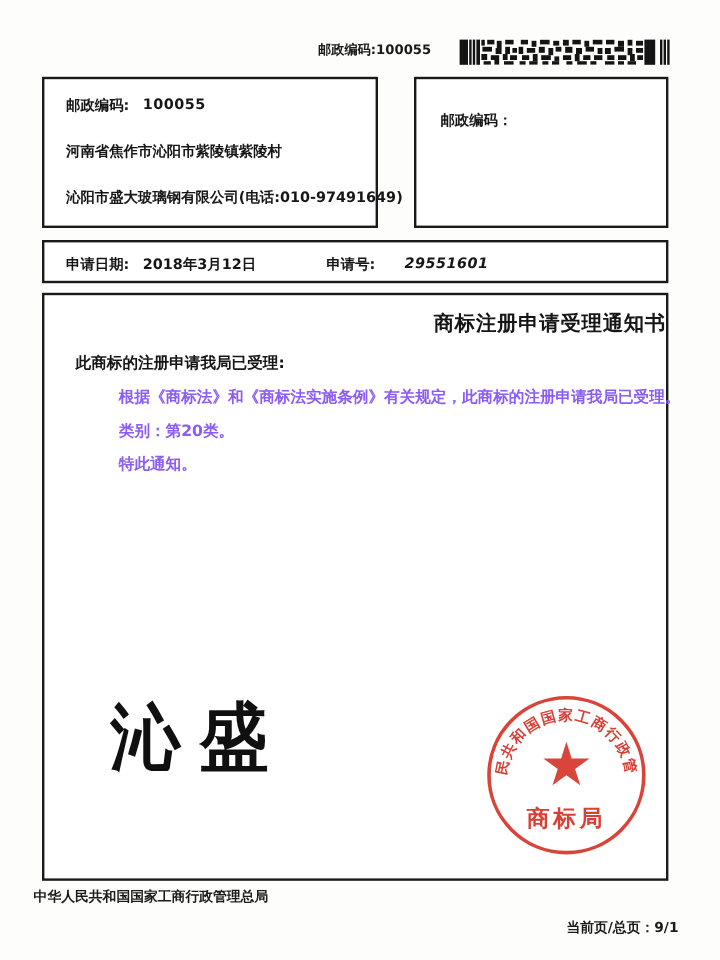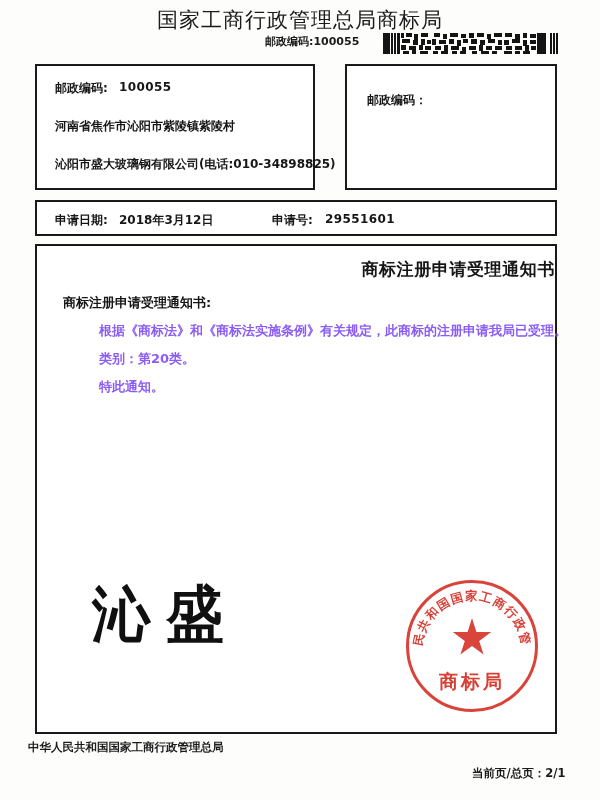--- a/index.html
+++ b/index.html
@@ -110,21 +110,21 @@
     left: 40px; top: 62px;
     font-family: "DejaVu Serif", "Liberation Serif", serif;
     font-size: 13px;
     letter-spacing: .3px;
     font-weight: normal;
   }
 
   .apply-date-label { left: 18px; top: 10px; }
   .apply-date-val   { left: 82px; top: 10px; }
   .apply-no-label   { left: 235px; top: 10px; }
-  .apply-no-val     { left: 288px; top: 10px; letter-spacing: .4px; }
+  .apply-no-val     { left: 300px; top: 10px; letter-spacing: .4px; font-style: italic; }
 
   
   .notice-title {
     position: absolute;
     left: 0; top: 12px;
     width: 100%;
     text-align: right;
     font-size: 17px;
     font-weight: bold;
     color: #161616;
@@ -257,21 +257,20 @@
     font-weight: bold;
     color: #1b1b1b;
     white-space: nowrap;
   }
 </style>
 </head>
 <body>
 
 <div class="page">
 
-  <div class="org-title">国家工商行政管理总局商标局</div>
 
   <div class="addr-line">
     <span class="zip-text">邮政编码:100055</span>
   </div>
 
   <div class="barcode">
     <div class="bc-bar" style="width:7px"></div>
     <div class="bc-bar" style="width:2px"></div>
     <div class="bc-bar" style="width:2px"></div>
     <div class="bc-bar" style="width:3px"></div>
@@ -348,37 +347,37 @@
     <div class="bc-bar" style="width:9px"></div>
     <div class="bc-bar" style="width:2px;margin-left:3px"></div>
     <div class="bc-bar" style="width:2px"></div>
     <div class="bc-bar" style="width:2px"></div>
   </div>
 
   <div class="box box-addr">
     <span class="fld addr-zip-label">邮政编码:</span>
     <span class="fld addr-zip-val">100055</span>
     <span class="fld addr-l1">河南省焦作市沁阳市紫陵镇紫陵村</span>
-    <span class="fld addr-l2">沁阳市盛大玻璃钢有限公司(电话:010-34898825)</span>
+    <span class="fld addr-l2">沁阳市盛大玻璃钢有限公司(电话:010-97491649)</span>
   </div>
 
   <div class="box box-docno">
     <span class="fld docno-label">邮政编码：</span>
   </div>
 
   <div class="box box-apply">
     <span class="fld apply-date-label">申请日期:</span>
     <span class="fld apply-date-val">2018年3月12日</span>
     <span class="fld apply-no-label">申请号:</span>
     <span class="fld apply-no-val">29551601</span>
   </div>
 
   <div class="box box-main">
     <div class="notice-title">商标注册申请受理通知书</div>
-    <div class="addressee">商标注册申请受理通知书:</div>
+    <div class="addressee">此商标的注册申请我局已受理:</div>
     <div class="para para-1">根据《商标法》和《商标法实施条例》有关规定，此商标的注册申请我局已受理。</div>
     <div class="para para-2">类别：第20类。</div>
     <div class="para para-3">特此通知。</div>
   </div>
 
   <div class="trademark">沁盛</div>
 
   <div class="seal-wrap">
     <div class="seal"></div>
     <div class="seal-arc">
@@ -389,15 +388,15 @@
         <text>
           <textPath href="#arcpath" startOffset="50%" text-anchor="middle">中华人民共和国国家工商行政管理总局</textPath>
         </text>
       </svg>
     </div>
     <div class="seal-star"></div>
     <div class="seal-bottom">商标局</div>
   </div>
 
   <div class="agent">中华人民共和国国家工商行政管理总局</div>
-  <div class="pageno">当前页/总页：2/1</div>
+  <div class="pageno">当前页/总页：9/1</div>
 
 </div>
 
 </body></html>

